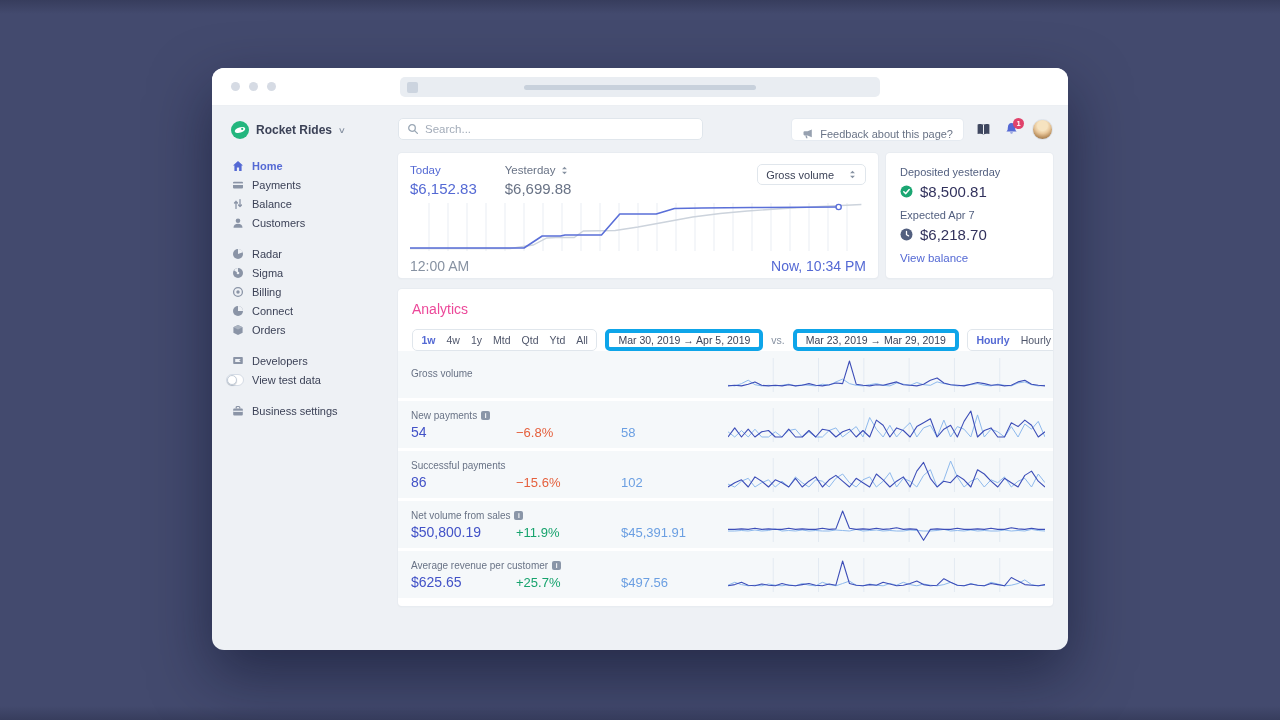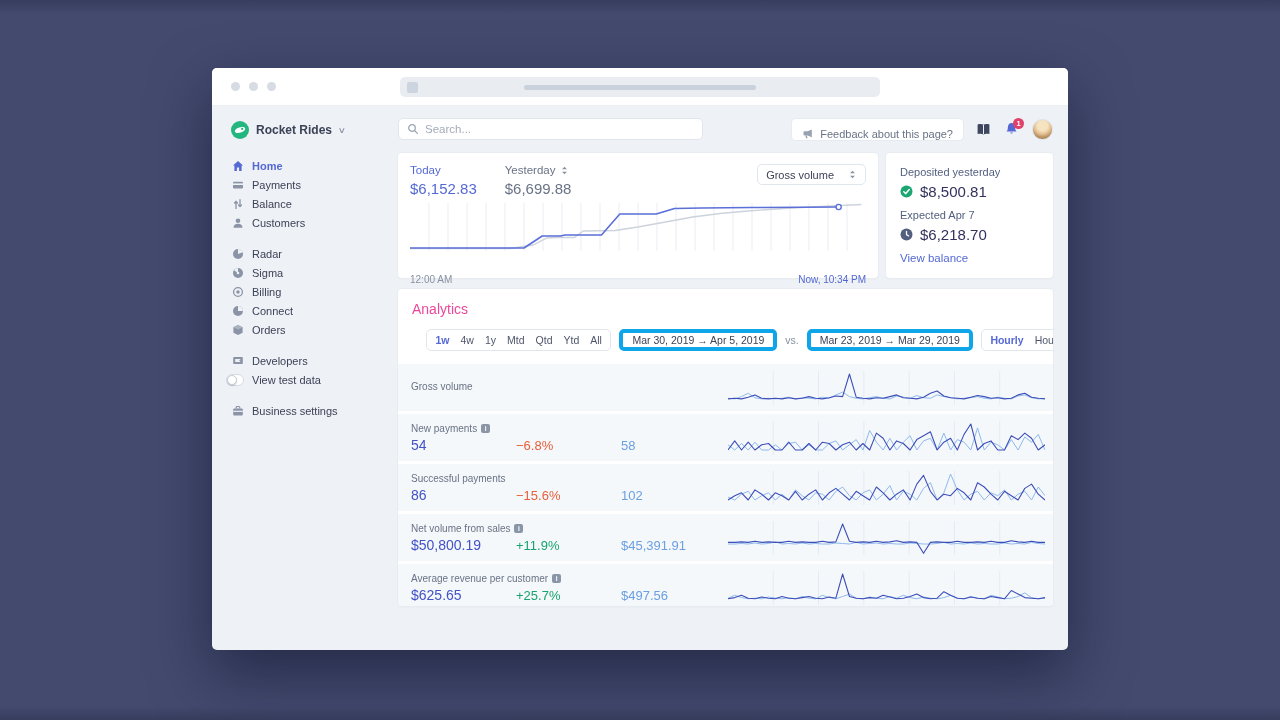--- a/index.html
+++ b/index.html
@@ -1,20 +1,20 @@
 <!DOCTYPE html>
 <html><head>
 <meta charset="utf-8">
 <style>
   *{box-sizing:border-box;margin:0;padding:0}
   html,body{width:1280px;height:720px}
   body{font-family:"Liberation Sans",sans-serif;overflow:hidden}
   .stage{position:relative;width:1280px;height:720px;
     background:linear-gradient(#373d5d 0px,#434a6e 14px,#434a6e 706px,#373d5d 720px)}
-  .window{position:absolute;left:212px;top:68px;width:856px;height:582px;border-radius:5px;
+  .window{position:absolute;left:212px;top:68px;width:856px;height:582px;border-radius:12px;
     overflow:hidden;background:#eef1f5;box-shadow:0 24px 60px rgba(8,12,35,.5)}
   
   .chrome{height:38px;background:#fff;display:flex;align-items:center;padding:0 19px;position:relative;border-bottom:1px solid #eceff3}
   .dots{display:flex;gap:9px}
   .dot{width:9px;height:9px;border-radius:50%;background:#d6dbe4}
   .urlbar{position:absolute;left:50%;top:9px;transform:translateX(-50%);width:480px;height:20px;background:#e9edf2;border-radius:5px;display:flex;align-items:center;padding:0 7px}
   .url-square{width:11px;height:11px;background:#ccd4df;border-radius:2px}
   .url-line{position:absolute;left:50%;transform:translateX(-50%);width:232px;height:5px;border-radius:3px;background:#c8d1dc}
   
   .app{display:flex;height:543px}
@@ -49,31 +49,31 @@
   .tc-head{display:flex;align-items:flex-start}
   .tc-col{margin-right:28px}
   .tc-label{font-size:11.5px;margin-bottom:4px}
   .lbl-today{color:#5469d4}
   .lbl-yday{color:#697386;display:flex;gap:5px;align-items:center;cursor:pointer}
   .tc-value{font-size:15px}
   .val-today{color:#5469d4}
   .val-yday{color:#697386}
   .metric-select{margin-left:auto;height:21px;border:1px solid #e0e6ec;border-radius:5px;background:#fff;display:flex;align-items:center;gap:14px;padding:0 8px;font-size:11px;color:#3c4257;cursor:pointer}
   .tc-chart{margin-top:4px;width:100%;height:56px;display:block}
-  .tc-foot{display:flex;justify-content:space-between;font-size:10px;color:#8792a2;margin-top:17px}
+  .tc-foot{display:flex;justify-content:space-between;font-size:14px;color:#8792a2;margin-top:1px}
   .tc-foot .now{color:#5469d4}
   .balance-card{width:167px;height:125px;padding:13px 14px;flex-shrink:0}
   .bc-label{font-size:11px;color:#525f7f;margin-bottom:5px}
   .bc-row{display:flex;align-items:center;gap:7px;margin-bottom:9px}
   .bc-value{font-size:15px;color:#32325d}
   .bc-link{color:#5469d4;font-size:11.5px;cursor:pointer;margin-top:3px}
   
   .analytics-card{height:317px;padding-top:12px;overflow:hidden}
   .an-title{font-size:14px;color:#ec4899;padding:0 14px;margin-bottom:12px}
-  .an-controls{display:flex;align-items:center;gap:8px;padding:0 28px;margin-bottom:13px;height:22px}
+  .an-controls{display:flex;align-items:center;gap:8px;padding:0 14px;margin-bottom:0;height:22px}
   .seg-group{display:flex;align-items:center;background:#fff;border:1px solid #e0e6ec;border-radius:5px;height:22px;padding:0 3px}
   .seg{padding:0 5.5px;font-size:10.5px;color:#4f566b;cursor:pointer;white-space:nowrap}
   .seg-active{color:#5469d4;font-weight:700}
   .range-btn{height:22px;display:flex;align-items:center;background:#fff;border:4px solid #0ea5e9;border-radius:5px;padding:0 9px;font-size:10.5px;color:#3c4257;cursor:pointer;white-space:nowrap}
   .vs{font-size:10.5px;color:#8792a2}
   .customize-btn{margin-left:auto;height:22px;display:flex;align-items:center;gap:5px;background:#fff;border:1px solid #e0e6ec;border-radius:5px;padding:0 9px;font-size:10.5px;color:#3c4257;cursor:pointer}
   .metric-row{display:flex;align-items:center;background:#f5f8fa;height:47px;margin-bottom:3px;padding:0 8px 0 13px}
   .metric-row:last-child{margin-bottom:0}
   .m-left{width:317px;flex-shrink:0}
   .m-label{font-size:10px;color:#697386;margin-bottom:3px;display:flex;align-items:center;gap:4px}

